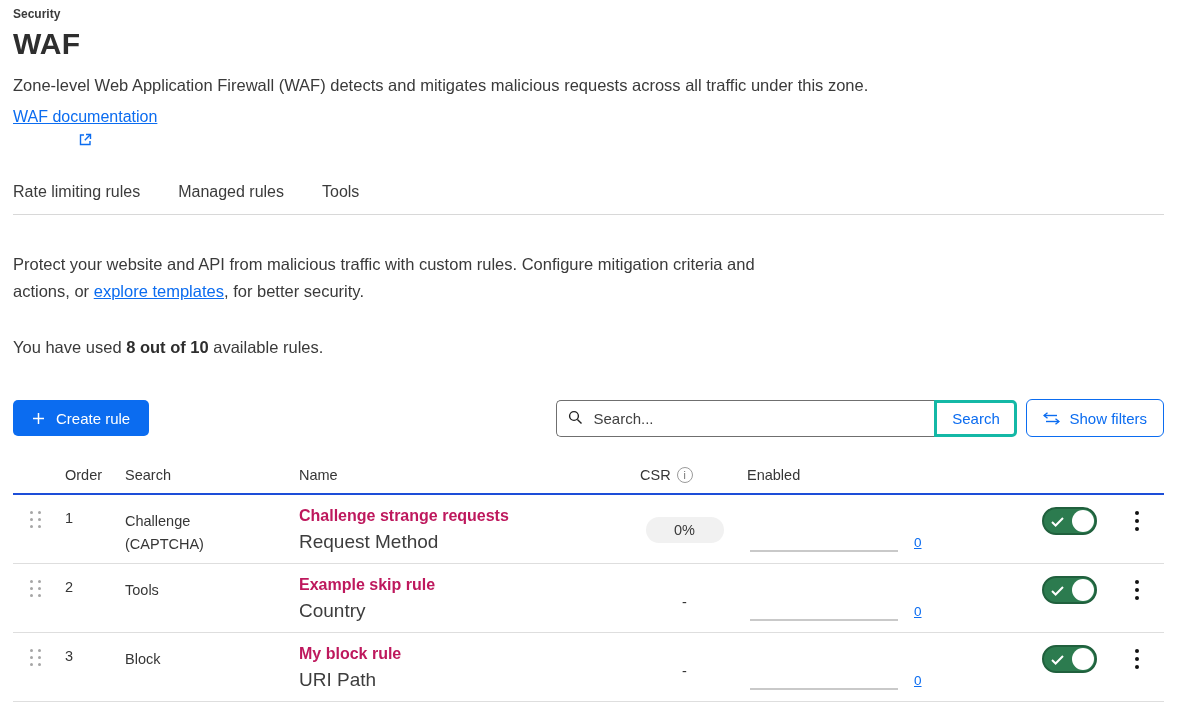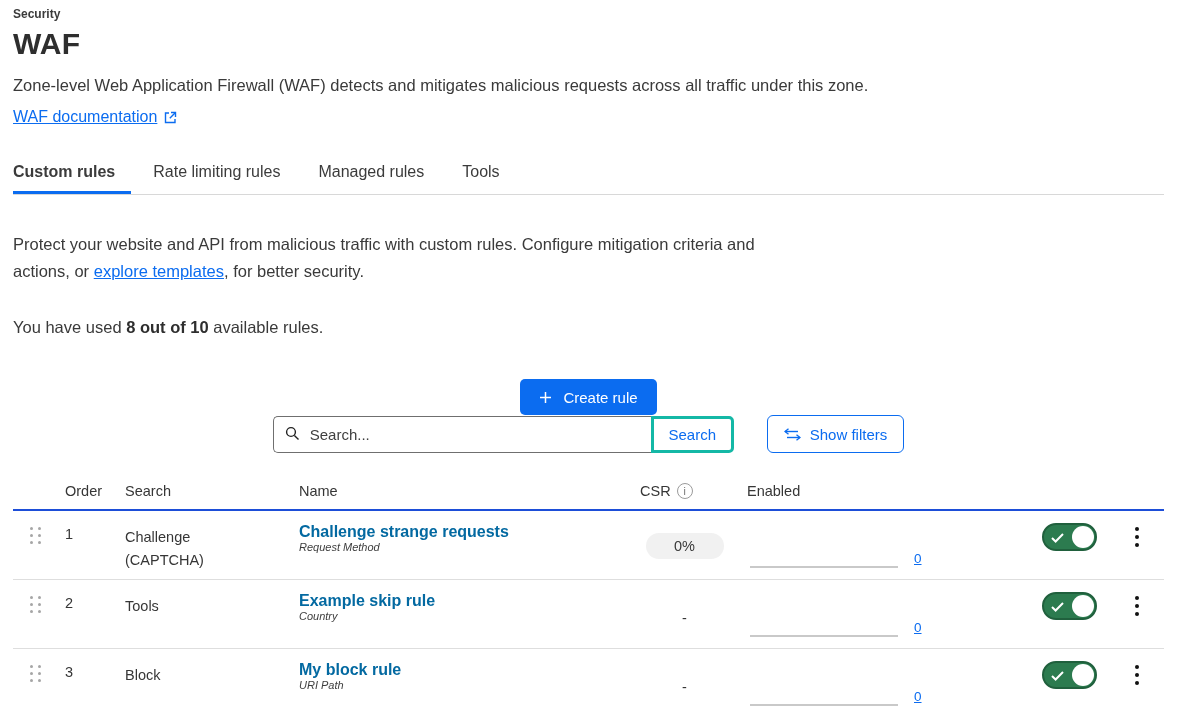--- a/index.html
+++ b/index.html
@@ -10,46 +10,46 @@
     width:1177px; height:707px; overflow:hidden;
   }
   .page { padding:0 13px; }
 
   
   .breadcrumb { margin-top:7px; font-size:12px; font-weight:600; color:#3b3b3b; }
   .page-title { margin:6px 0 0; font-size:30px; font-weight:700; color:#2e2e2e; letter-spacing:.2px; }
   .page-desc { margin:15px 0 0; font-size:16.5px; color:#3a3a3a; }
   .doc-link {
     margin-top:13px; display:inline-flex; align-items:center; gap:7px;
-    color:#0b6cf0; font-size:16px; text-decoration:underline; cursor:pointer;
+    color:#0b6cf0; font-size:16px; text-decoration:underline; cursor:pointer;flex-direction:column;
   }
   .ext-icon { width:13px; height:13px; display:inline-block; }
 
   
   .tabs { margin-top:27px; display:flex; border-bottom:1px solid #d8d8d8; }
   .tab {
     font-size:16px; color:#3b3b3b; padding:10px 16px 13px 0; margin-right:22px; cursor:pointer;
   }
   .tab.active { font-weight:700; box-shadow: inset 0 -3px 0 #0b6cf0; }
 
   
   .intro { margin:36px 0 0; font-size:16.5px; line-height:27px; max-width:745px; color:#3a3a3a; }
   .inline-link { color:#0b6cf0; text-decoration:underline; cursor:pointer; }
   .usage { margin:33px 0 0; font-size:16.5px; color:#3a3a3a; }
   .usage b { color:#2e2e2e; }
 
   
-  .toolbar { margin-top:42px; display:flex; align-items:center;flex-direction:column; }
+  .toolbar { margin-top:42px; display:flex; justify-content:space-between; align-items:center; }
   .btn-primary {
     background:#0b6cf0; color:#fff; border:none; border-radius:5px; height:36px;
     padding:0 19px; font-size:15px; font-family:inherit;
     display:inline-flex; align-items:center; gap:11px; cursor:pointer;
   }
   .plus-icon { width:13px; height:13px; display:block; }
-  .toolbar-right { display:flex; align-items:center;gap:24px; }
+  .toolbar-right { display:flex; align-items:center; }
   .search-wrap { display:flex; position:relative; }
   .search-icon { position:absolute; left:12px; top:10px; width:15px; height:15px; }
   .search-input {
     width:378px; height:37px; border:1px solid #6f6f6f; border-right:none;
     border-radius:5px 0 0 5px; padding:0 10px 0 36px; font-size:15px; color:#333;
     font-family:inherit; outline:none;
   }
   .search-input::placeholder { color:#3f3f3f; opacity:1; }
   .btn-search {
     width:83px; height:37px; background:#fff; border:3px solid #14b8a6; color:#0b6cf0;
@@ -85,22 +85,22 @@
   .cell { padding-left:8px; font-size:14.5px; color:#363636; }
   .drag-cell { padding-left:0; display:flex; justify-content:center; }
   .drag-handle {
     margin-top:16px; display:grid; grid-template-columns:repeat(2,3px); grid-gap:4px 5px;
     height:fit-content; cursor:grab;
   }
   .drag-handle i { width:3px; height:3px; border-radius:50%; background:#a6a6a6; }
   .order-cell, .action-cell { margin-top:15px; }
   .action-cell { white-space:pre-line; line-height:23px; }
   .name-cell { margin-top:12px; }
-  .rule-link { color:#0369a1; font-size:16px; font-weight:700; text-decoration:none; cursor:pointer; display:inline-block; }
-  .rule-field { font-size:11px; color:#3d3d3d;font-style:italic; }
+  .rule-link { color:#be185d; font-size:16px; font-weight:700; text-decoration:none; cursor:pointer; display:inline-block; }
+  .rule-field { margin-top:6px; font-size:19px; color:#3d3d3d; }
   .csr-cell { display:flex; justify-content:center; padding-left:0; width:105px; }
   .csr-badge {
     margin-top:22px; background:#f1f1f1; border-radius:13px; width:78px; height:26px;
     text-align:center; line-height:26px; font-size:14.5px; color:#3a3a3a;
   }
   .csr-dash { margin-top:30px; }
   .activity-cell { padding-left:13px; display:flex; align-items:flex-end; height:57px; }
   .spark-line { width:148px; height:2px; background:#c9c9c9; }
   .activity-count {
     margin-left:16px; margin-bottom:2px; color:#0b6cf0; font-size:13.5px;
@@ -133,21 +133,20 @@
     <span>WAF documentation</span>
     <svg class="ext-icon" viewBox="0 0 13 13">
       <path d="M5 2 H1.5 V11.5 H11 V8" fill="none" stroke="#0b6cf0" stroke-width="1.4"></path>
       <path d="M7 1.5 H11.5 V6" fill="none" stroke="#0b6cf0" stroke-width="1.4"></path>
       <path d="M11 2 L5.8 7.2" fill="none" stroke="#0b6cf0" stroke-width="1.4"></path>
     </svg>
   </a>
 
   
   <div class="tabs">
-    <div class="tab active">Custom rules</div>
     <div class="tab">Rate limiting rules</div>
     <div class="tab">Managed rules</div>
     <div class="tab">Tools</div>
   </div>
 
   
   <p class="intro"><span>Protect your website and API from malicious traffic with custom rules. Configure mitigation criteria and actions, or </span><a class="inline-link">explore templates</a><span>, for better security.</span></p>
 
   <p class="usage"><span>You have used </span><b>8 out of 10</b><span> available rules.</span></p>
 

